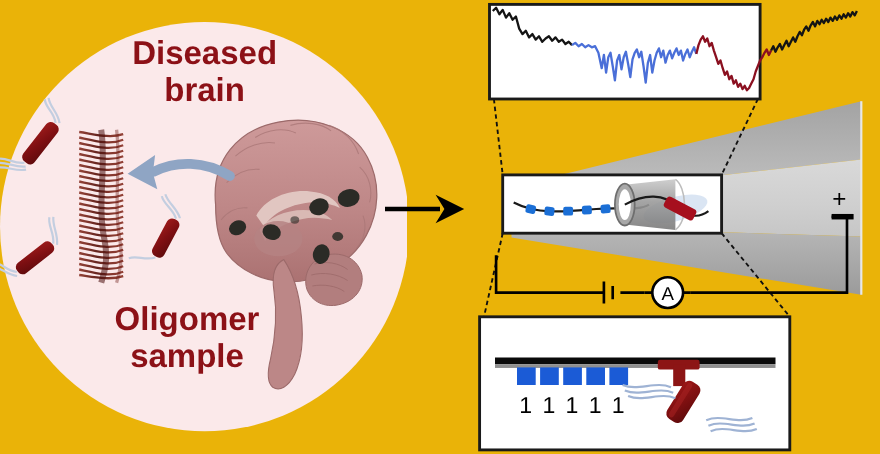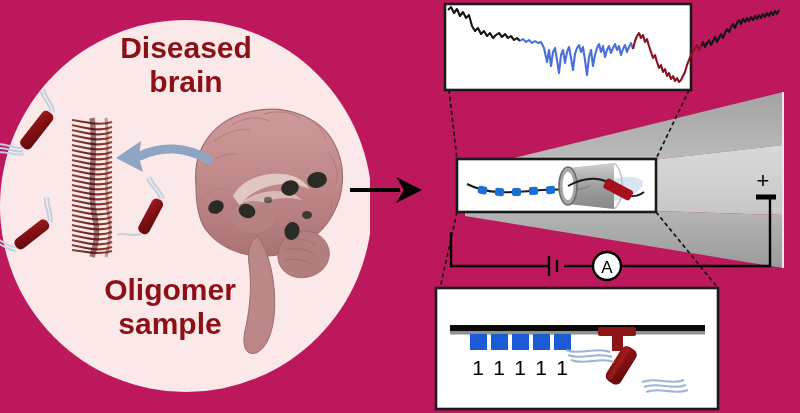--- a/index.html
+++ b/index.html
@@ -1,18 +1,18 @@
 <!DOCTYPE html>
 <html><head>
 <meta charset="utf-8">
 <style>
   html,body{margin:0;padding:0;background:#ffffff;}
   body{width:800px;height:413px;overflow:hidden;
        font-family:"Liberation Sans","DejaVu Sans",sans-serif;}
-  #fig{position:relative;width:800px;height:413px;background:#be185d;}
+  #fig{position:relative;width:800px;height:413px;background:#eab308;}
   .abs{position:absolute;}
   svg{display:block;}
   .ttl{font-weight:bold;fill:#8C1117;font-family:"Liberation Sans","DejaVu Sans",sans-serif;}
   .digit{fill:#000;font-family:"Liberation Sans","DejaVu Sans",sans-serif;font-size:21px;}
   .csym{fill:#000;font-family:"Liberation Sans","DejaVu Sans",sans-serif;}
 </style>
 </head>
 <body>
 
 <div id="fig">

